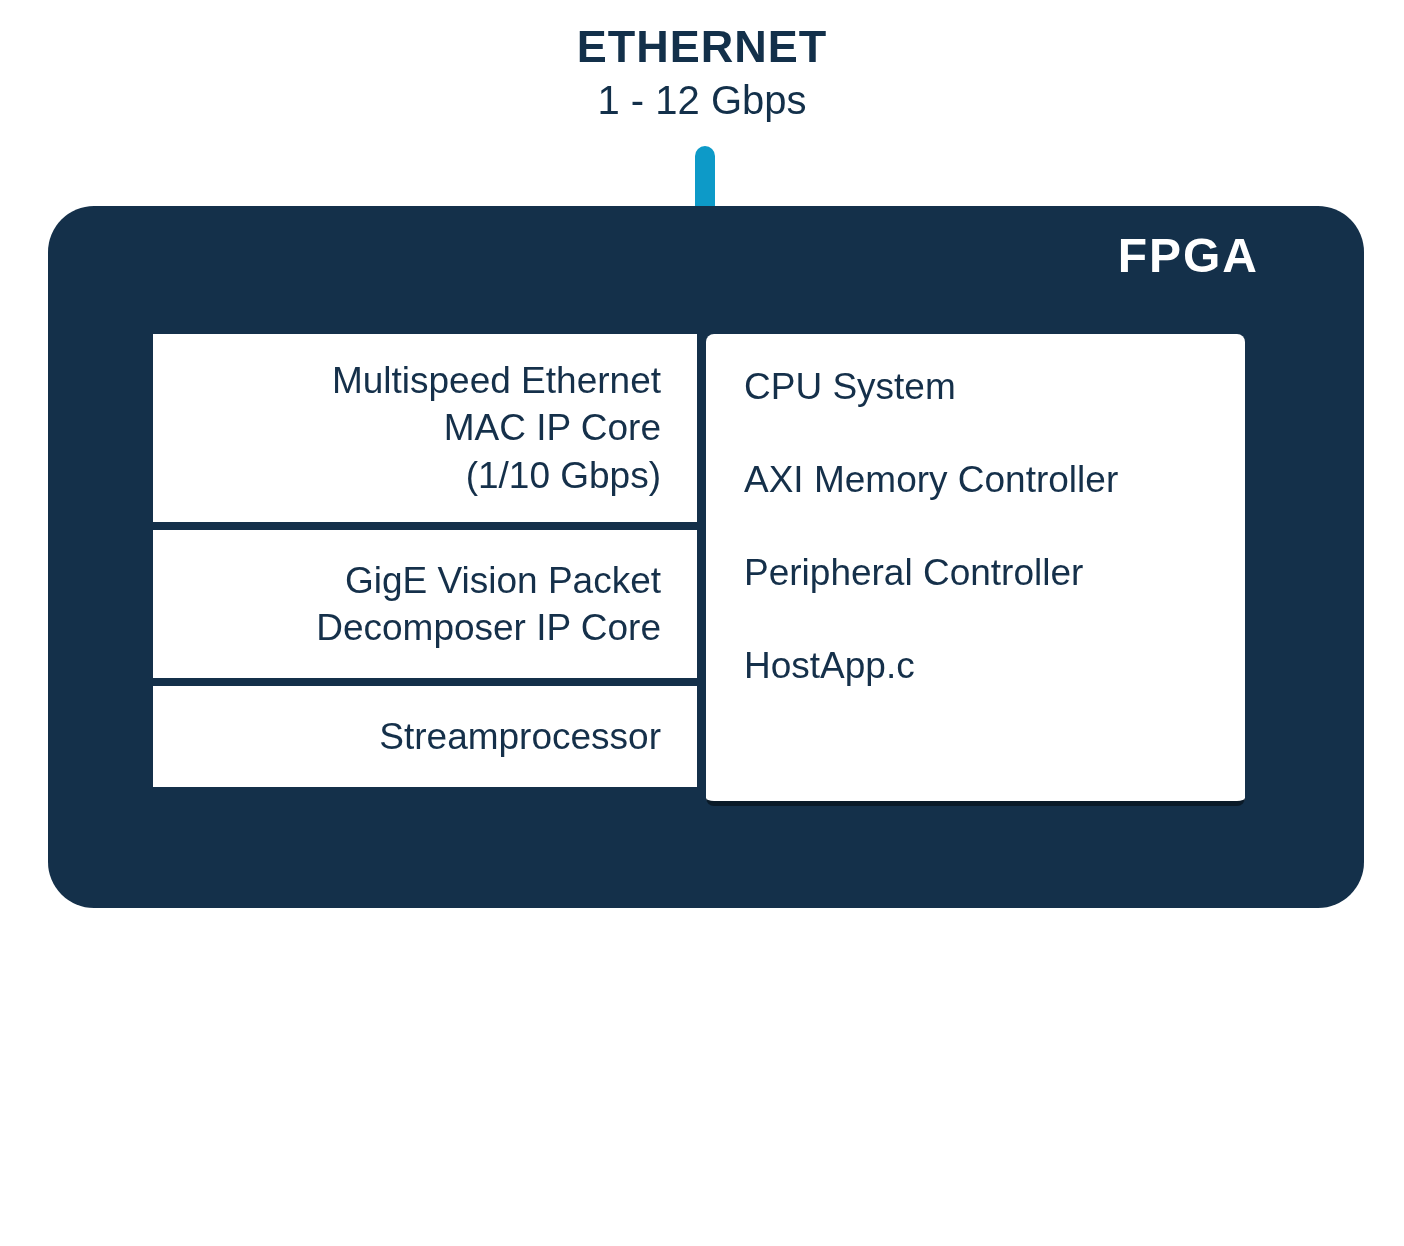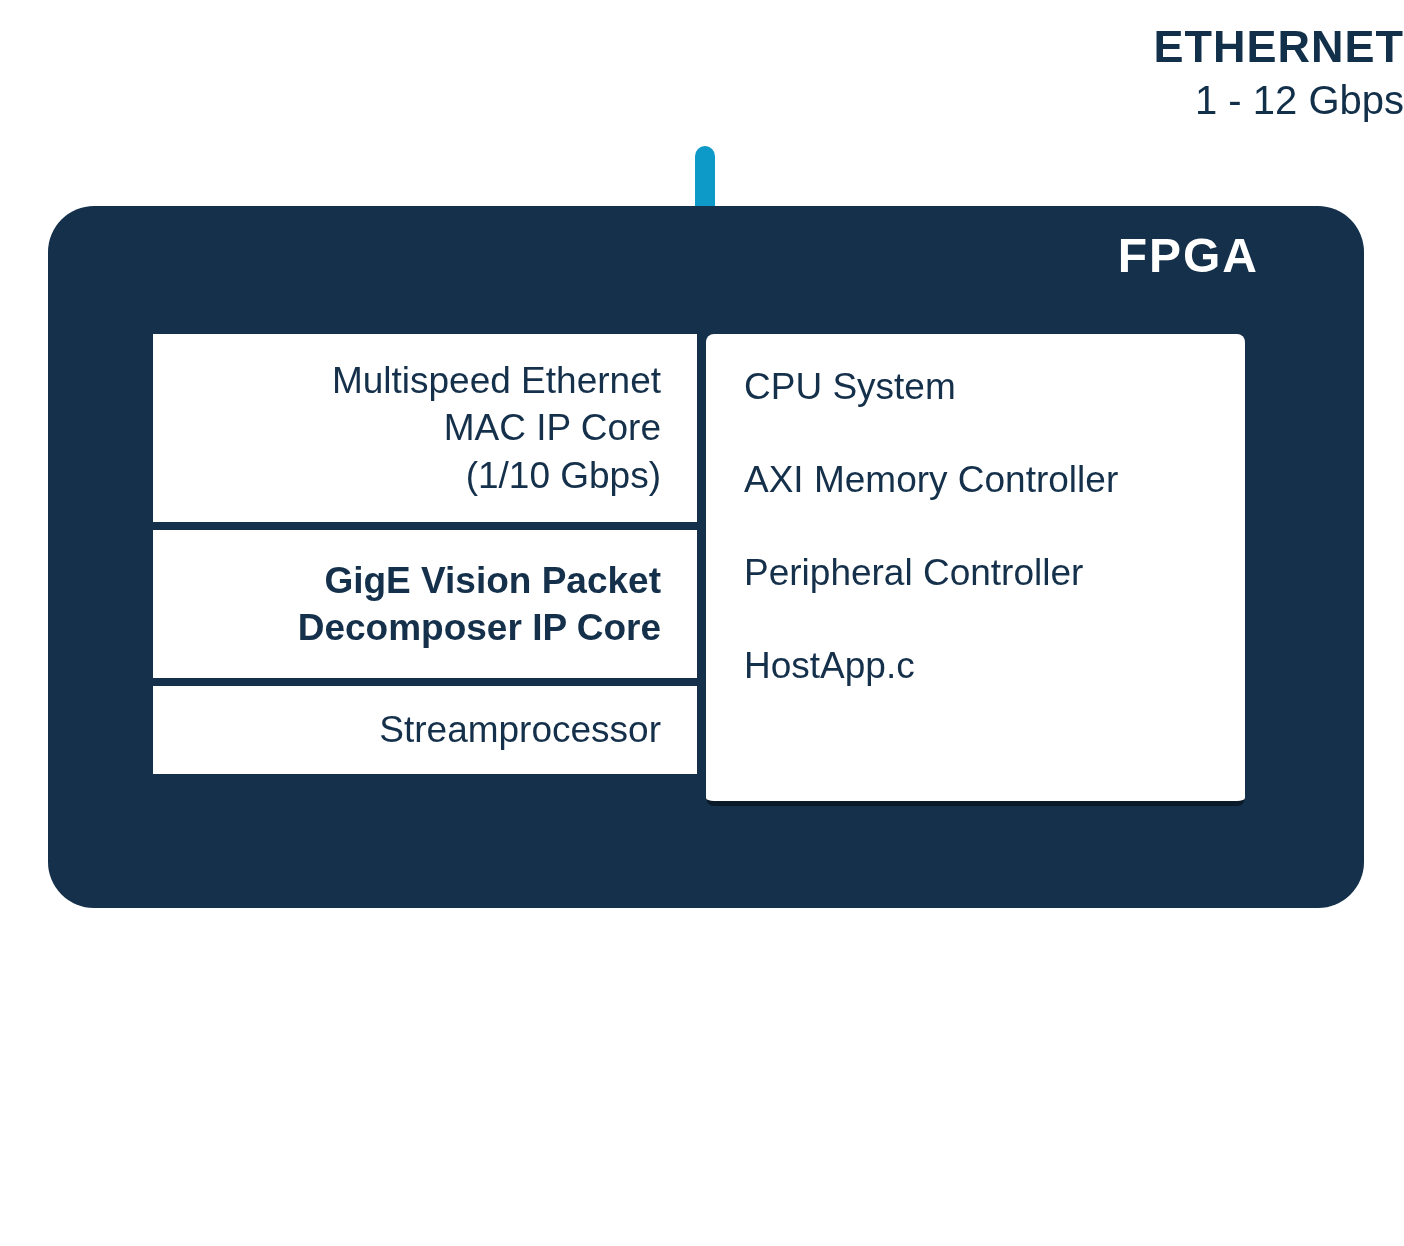--- a/index.html
+++ b/index.html
@@ -22,21 +22,21 @@
     height: 1246px;
     background: #ffffff;
   }
 
   
   .eth-header {
     position: absolute;
     left: 0;
     top: 22px;
     width: 1404px;
-    text-align: right;
+    text-align: center;
     pointer-events: none;
   }
   .eth-title {
     display: block;
     font-size: 45px;
     font-weight: bold;
     letter-spacing: 1.0px;
     color: #13304a;
     line-height: 1.12;
   }
@@ -100,22 +100,22 @@
     position: absolute;
     left: 0;
     width: 544px;
     background: #ffffff;
     box-sizing: border-box;
     display: flex;
     align-items: center;
     justify-content: flex-end;
   }
   .lbox-1 { top: 0px;   height: 188px; }
-  .lbox-2 { top: 196px; height: 148px; font-weight: bold; }
-  .lbox-3 { top: 352px; height: 88px; align-items: center; }
+  .lbox-2 { top: 196px; height: 148px; }
+  .lbox-3 { top: 352px; height: 101px; align-items: center; }
 
   .lbox .txt {
     padding-right: 36px;
     text-align: right;
     font-size: 37px;
     line-height: 1.28;
     color: #15304a;
     white-space: pre-line;
   }
 

